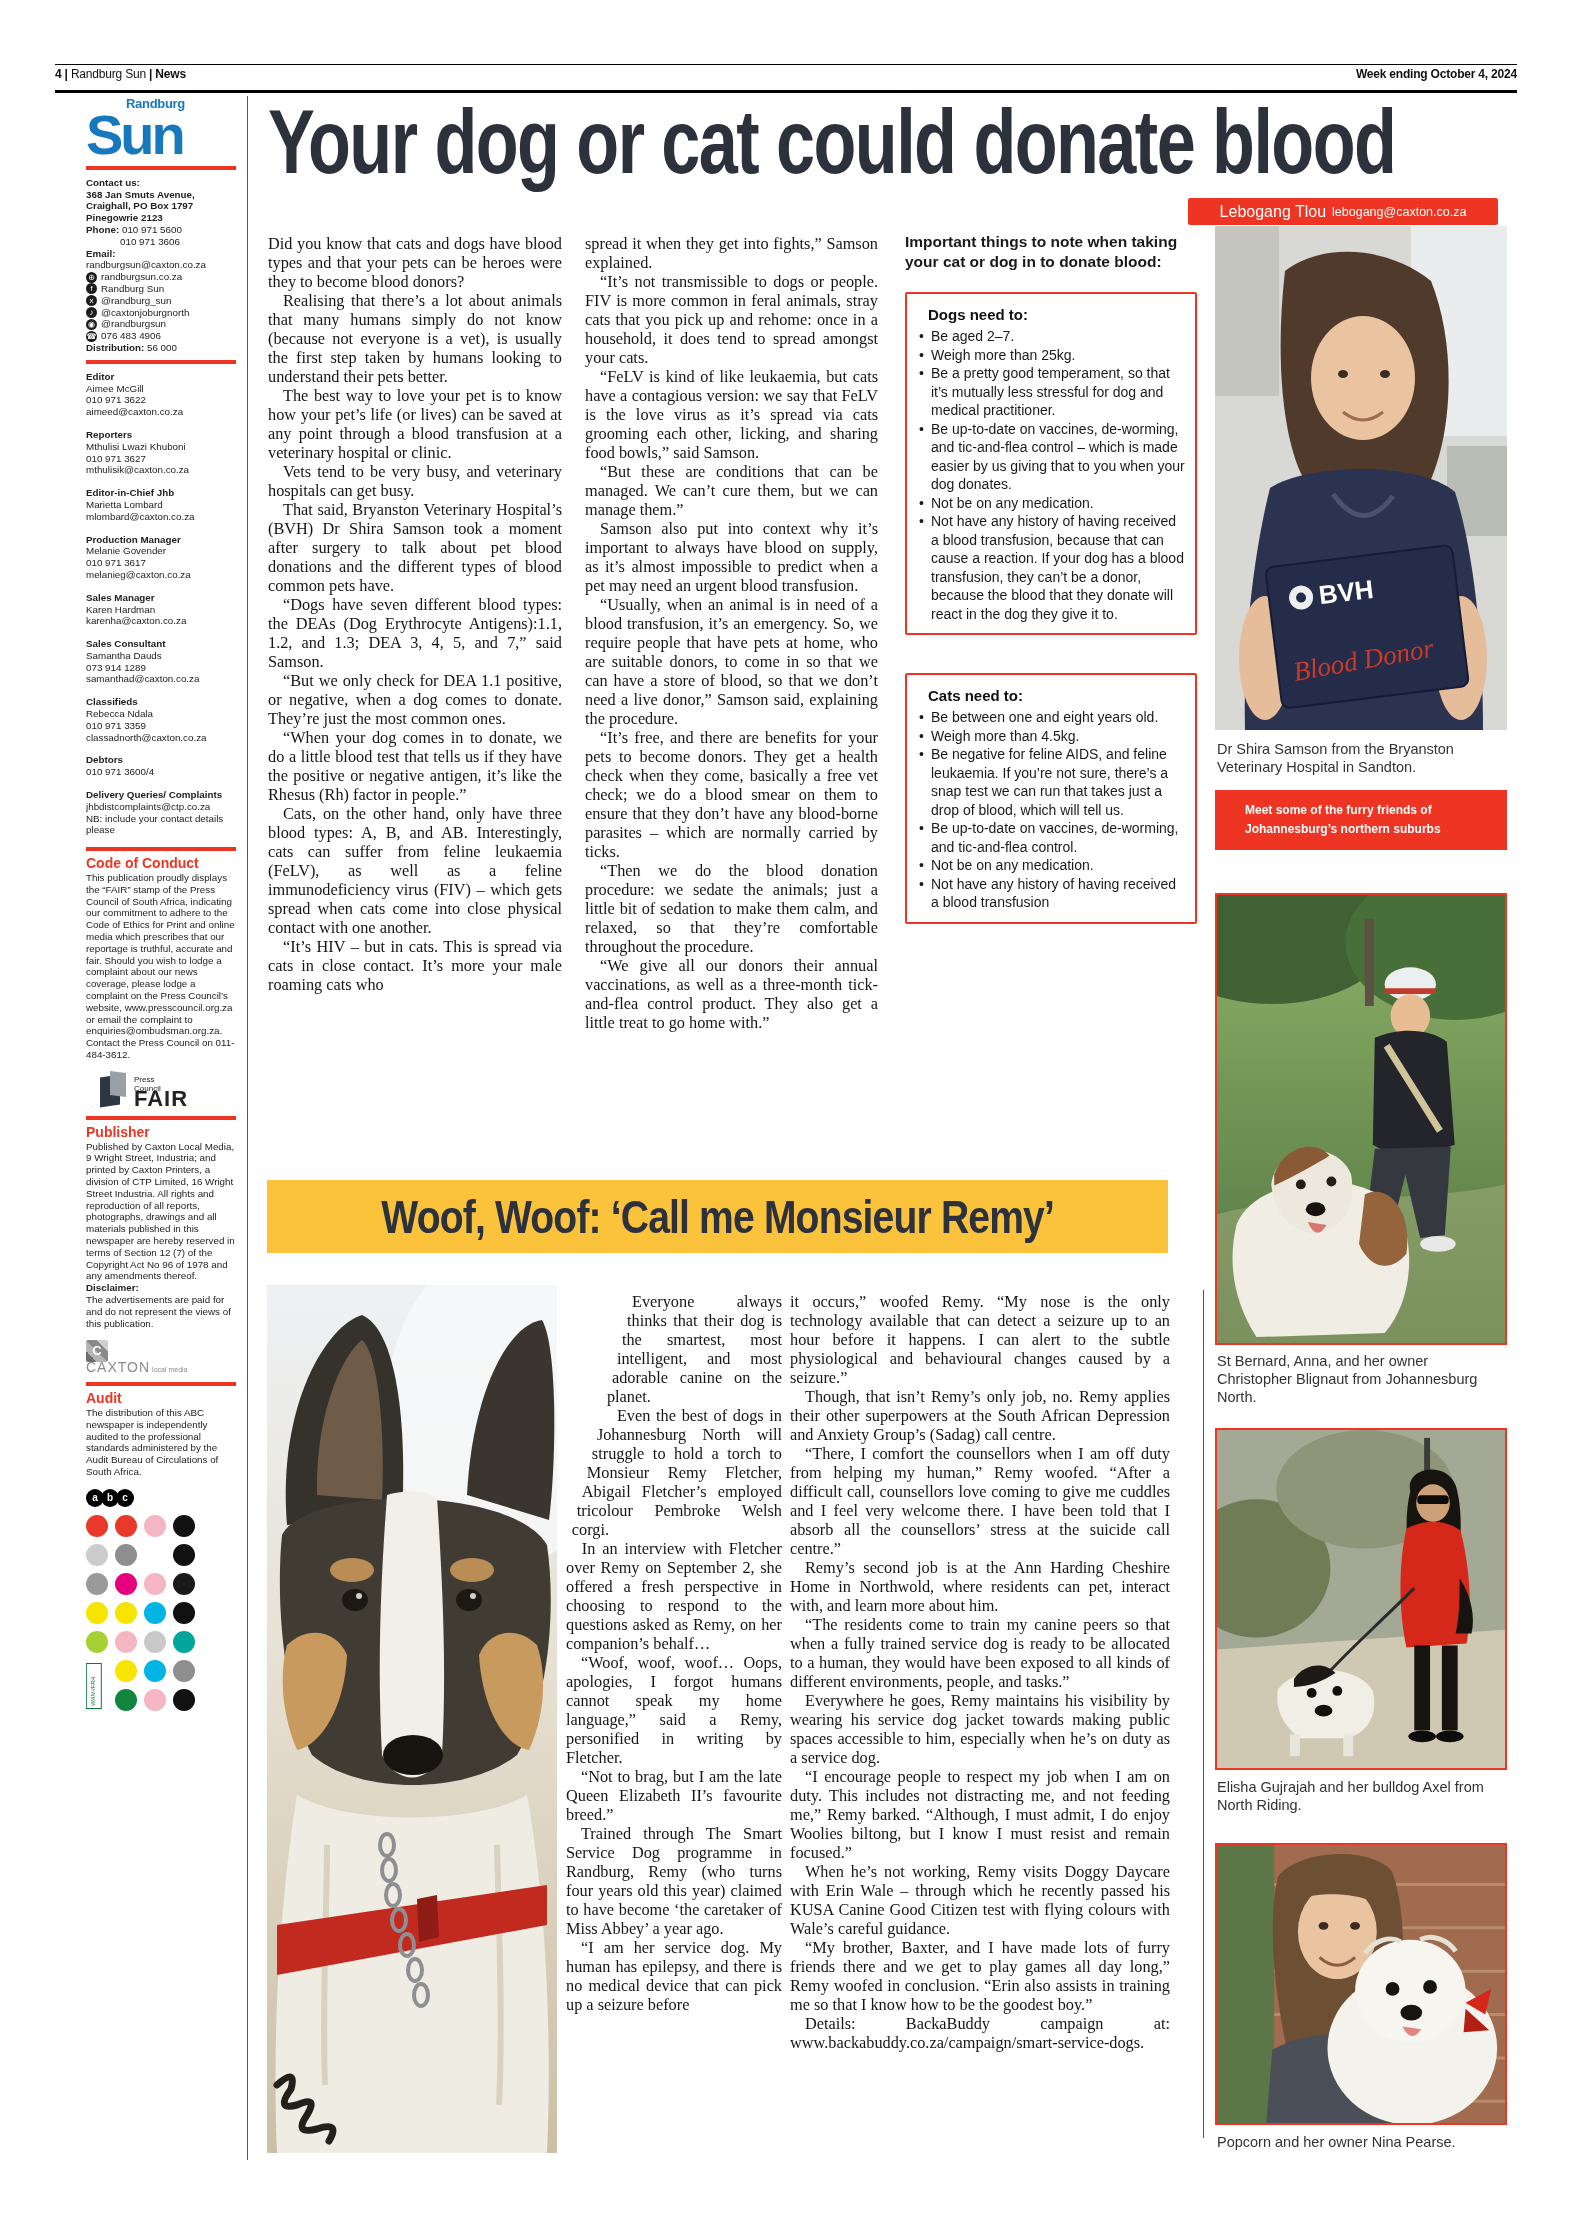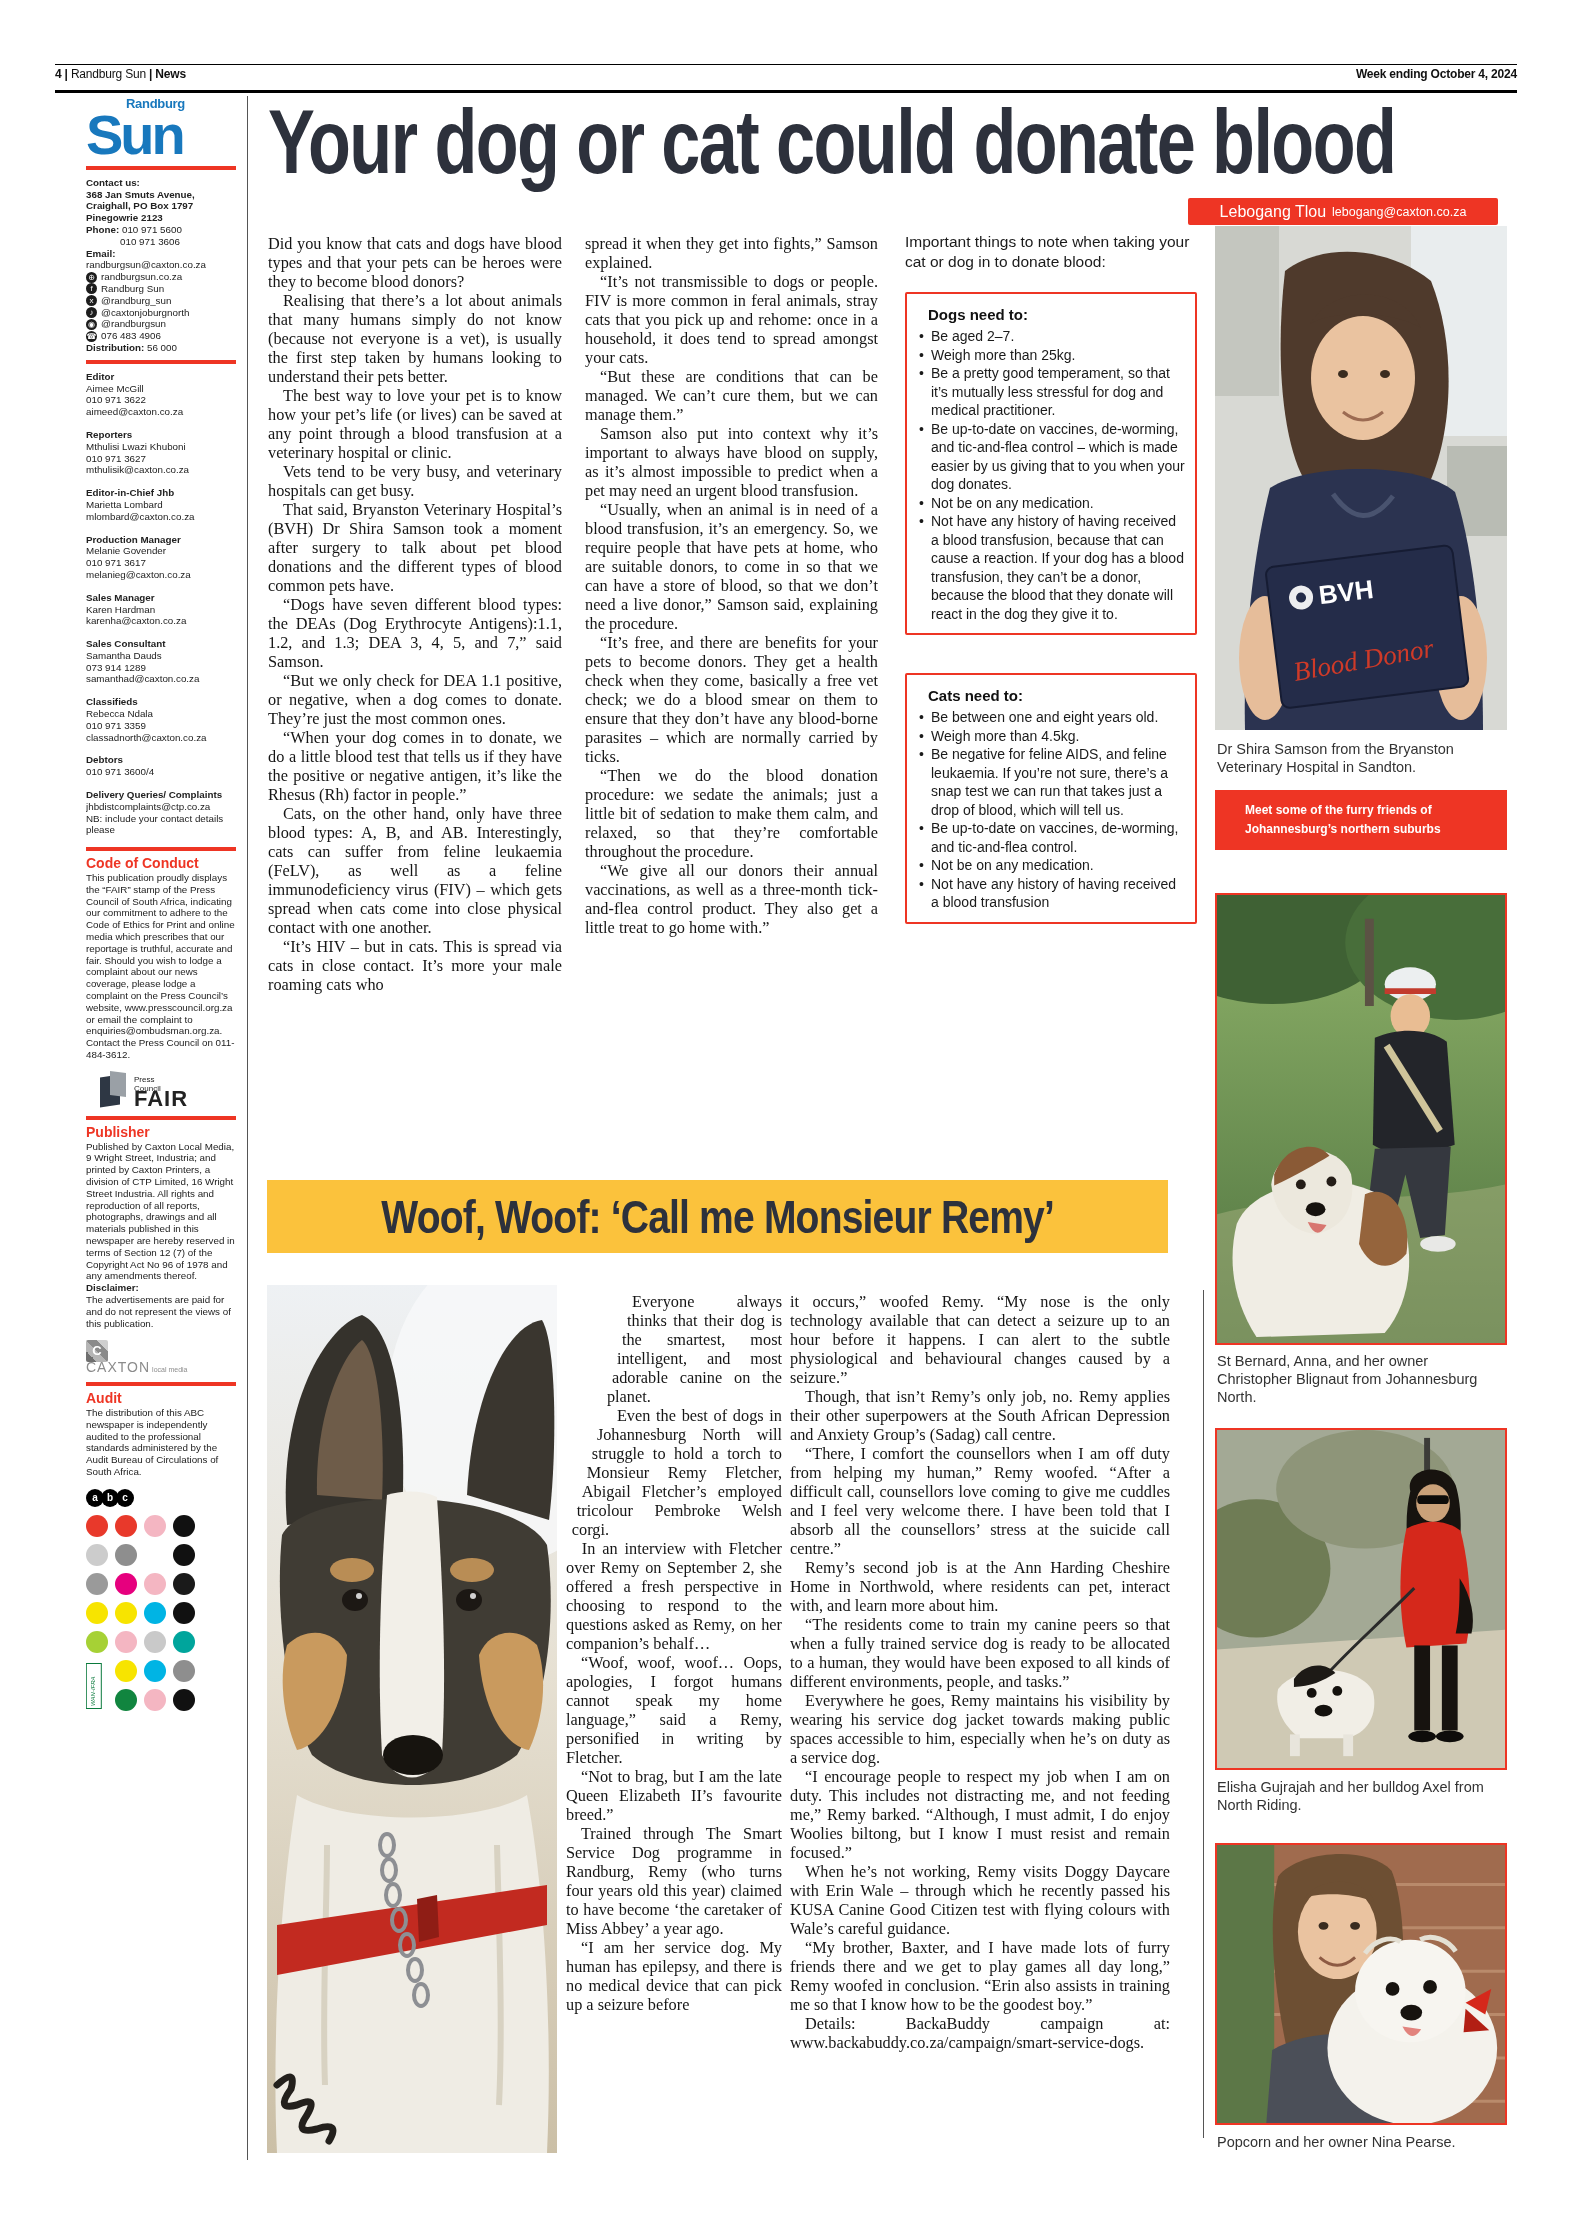--- a/index.html
+++ b/index.html
@@ -57,21 +57,21 @@
           display:flex;align-items:center;justify-content:center;gap:6px}
   .byline .nm{font-size:16px}
   .byline .em{font-size:12.5px}
   
   .serifcol{font-family:"Liberation Serif",serif;font-size:16.3px;line-height:19px;text-align:justify;overflow:hidden;color:#151515}
   .serifcol p{text-indent:15px}
   .serifcol p:first-of-type{text-indent:0}
   .col1{left:268px;top:234px;width:294px;height:920px}
   .col2{left:585px;top:234px;width:293px;height:920px}
   .infocol{left:905px;top:232px;width:292px}
-  .info-intro{font-size:15.5px;font-weight:normal;line-height:20px;color:#1a1a1a}
+  .info-intro{font-size:15.5px;font-weight:bold;line-height:20px;color:#1a1a1a}
   .infobox{border:2.5px solid #ee3524;border-radius:2px;padding:12px 10px 10px 12px;margin-top:20px}
   .infobox.cats{margin-top:38px}
   .infobox-title{font-weight:bold;font-size:15px;margin:0 0 4px 9px}
   .infobox ul{list-style:none}
   .infobox li{position:relative;padding-left:12px;font-size:14px;line-height:18.5px;color:#1a1a1a}
   .infobox li::before{content:"•";position:absolute;left:0}
   
   .ph{overflow:hidden;background:#ddd}
   .ph svg{display:block;width:100%;height:100%}
   .redframe{border:2.5px solid #ee3524}
@@ -306,20 +306,21 @@
       <p>That said, Bryanston Veterinary Hospital’s (BVH) Dr Shira Samson took a moment after surgery to talk about pet blood donations and the different types of blood common pets have.</p>
       <p>“Dogs have seven different blood types: the DEAs (Dog Erythrocyte Antigens):1.1, 1.2, and 1.3; DEA 3, 4, 5, and 7,” said Samson.</p>
       <p>“But we only check for DEA 1.1 positive, or negative, when a dog comes to donate. They’re just the most common ones.</p>
       <p>“When your dog comes in to donate, we do a little blood test that tells us if they have the positive or negative antigen, it’s like the Rhesus (Rh) factor in people.”</p>
       <p>Cats, on the other hand, only have three blood types: A, B, and AB. Interestingly, cats can suffer from feline leukaemia (FeLV), as well as a feline immunodeficiency virus (FIV) – which gets spread when cats come into close physical contact with one another.</p>
       <p>“It’s HIV – but in cats. This is spread via cats in close contact. It’s more your male roaming cats who</p>
     </section>
   <section class="abs serifcol col2">
       <p>spread it when they get into fights,” Samson explained.</p>
       <p>“It’s not transmissible to dogs or people. FIV is more common in feral animals, stray cats that you pick up and rehome: once in a household, it does tend to spread amongst your cats.</p>
+      <p>“FeLV is kind of like leukaemia, but cats have a contagious version: we say that FeLV is the love virus as it’s spread via cats grooming each other, licking, and sharing food bowls,” said Samson.</p>
       <p>“But these are conditions that can be managed. We can’t cure them, but we can manage them.”</p>
       <p>Samson also put into context why it’s important to always have blood on supply, as it’s almost impossible to predict when a pet may need an urgent blood transfusion.</p>
       <p>“Usually, when an animal is in need of a blood transfusion, it’s an emergency. So, we require people that have pets at home, who are suitable donors, to come in so that we can have a store of blood, so that we don’t need a live donor,” Samson said, explaining the procedure.</p>
       <p>“It’s free, and there are benefits for your pets to become donors. They get a health check when they come, basically a free vet check; we do a blood smear on them to ensure that they don’t have any blood-borne parasites – which are normally carried by ticks.</p>
       <p>“Then we do the blood donation procedure: we sedate the animals; just a little bit of sedation to make them calm, and relaxed, so that they’re comfortable throughout the procedure.</p>
       <p>“We give all our donors their annual vaccinations, as well as a three-month tick-and-flea control product. They also get a little treat to go home with.”</p>
     </section>
 
   <section class="abs infocol">
     <p class="info-intro">Important things to note when taking your cat or dog in to donate blood:</p>

